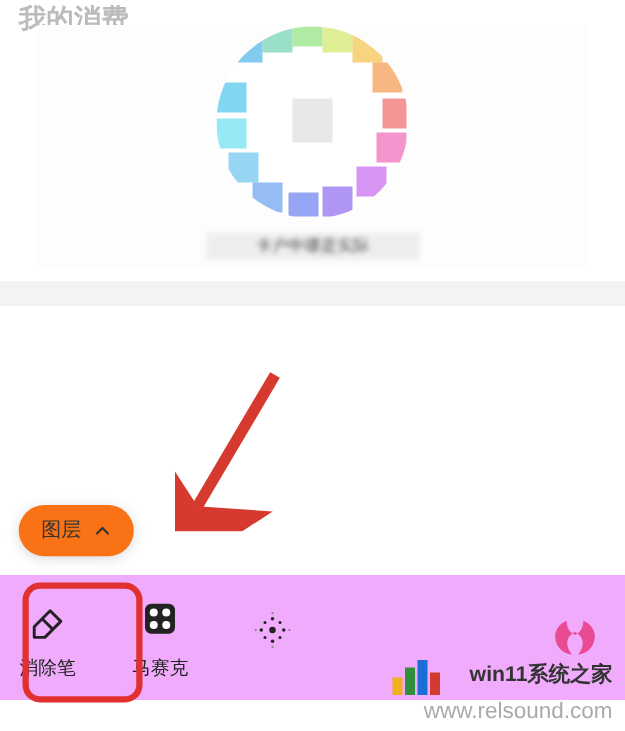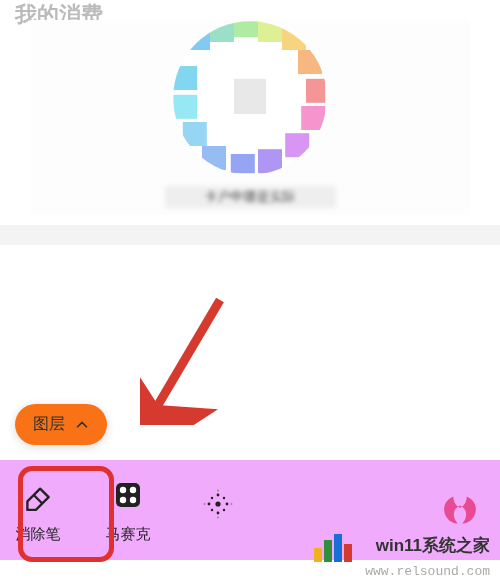--- a/index.html
+++ b/index.html
@@ -133,21 +133,21 @@
     }
     .wm-logo {
       width: 42px;
       height: 28px;
       display: flex;
       gap: 2px;
       align-items: flex-end;
     }
     .wm-logo span { display: block; width: 8px; }
     .wm-title { font-size: 17px; font-weight: 600; color: #333; }
-    .wm-url { font-size: 13px; color: #aaa; margin-top: 2px; font-family: Liberation Mono, monospace; }
+    .wm-url { font-size: 18px; color: #aaa; margin-top: 2px; }
     .partial-icon {
       position: absolute;
       right: 22px;
       top: 492px;
       width: 36px;
       height: 36px;
     }
   </style>
 </head>
 <body>

